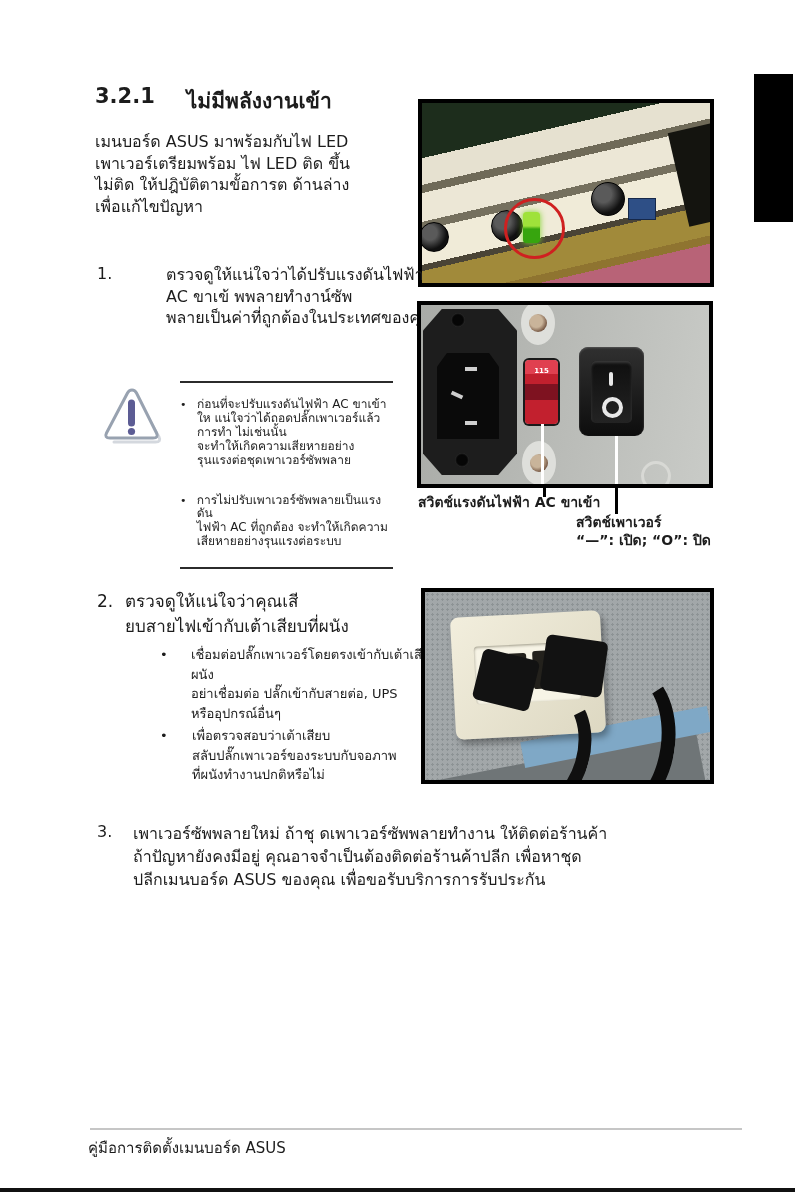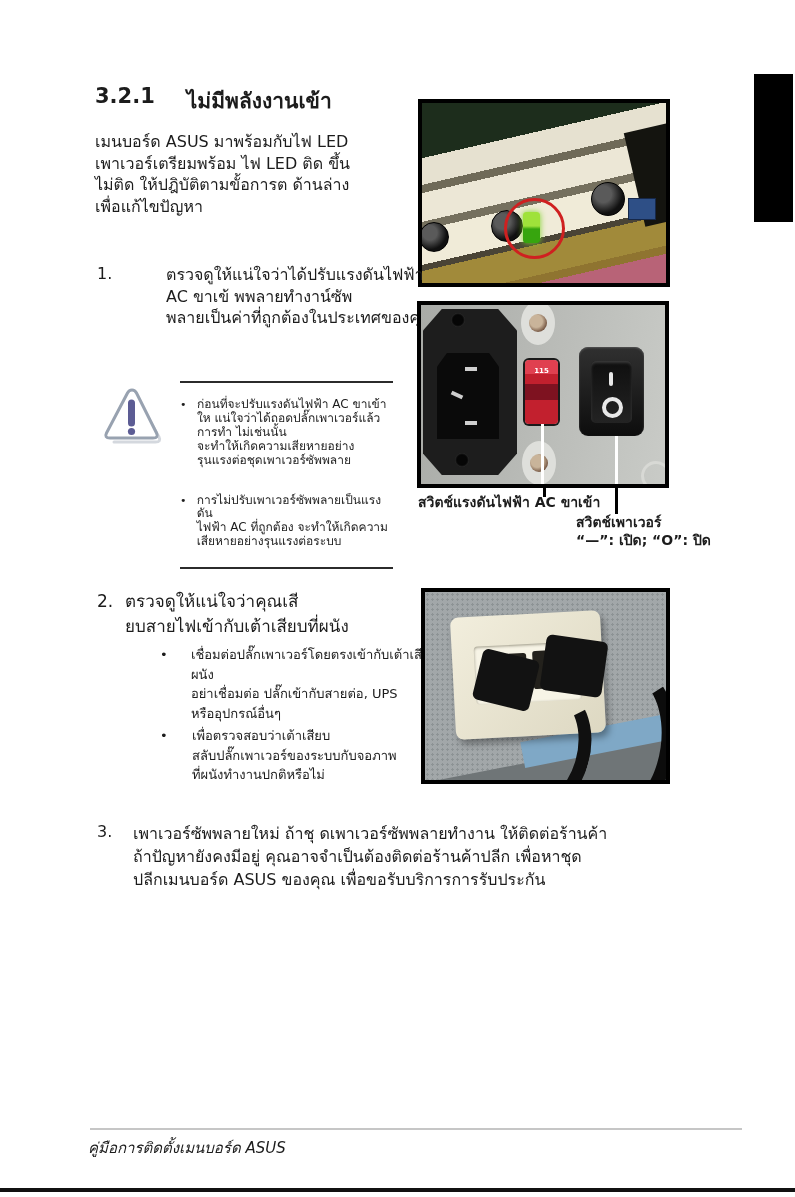--- a/index.html
+++ b/index.html
@@ -28,21 +28,21 @@
 
   
   .warn-icon{left:101px;top:385px;}
   .warn-text{left:180px;top:381px;width:213px;border-top:2px solid #2b2b2b;border-bottom:2px solid #2b2b2b;
              padding:15px 0 18px 0;font-size:12px;line-height:13.9px;}
   .warn-text .row{display:flex;}
   .warn-text .row + .row{margin-top:26px;}
   .warn-text .mark{width:17px;font-size:11px;}
 
   
-  .photo{position:absolute;border:4px solid #000;overflow:hidden;}
+  .photo{position:absolute;border:4px solid #000;overflow:hidden;padding-left:44px;}
   #photo1{left:418px;top:99px;width:244px;height:180px;background:#26331f;}
   #photo2{left:417px;top:301px;width:244px;height:179px;background:linear-gradient(100deg,#a9aba7,#c9cbc7);}
   #photo3{left:421px;top:588px;width:241px;height:188px;background:#a2a7a9;}
 
   
   .p1-rot{position:absolute;left:-45px;top:-70px;width:360px;height:340px;transform:rotate(-13deg);
     background:linear-gradient(#1d2d1c 0 96px,#e6e1d0 96px 122px,#6f6a58 122px 130px,
       #ece7d6 130px 158px,#75705e 158px 166px,#f0ebd8 166px 200px,#4a4436 200px 206px,
       #a18a3a 206px 236px,#8f7430 236px 244px,#b86377 244px 340px);}
   .cap{position:absolute;border-radius:50%;background:radial-gradient(circle at 35% 35%,#5a5a5a 0 28%,#101010 65%);border:1px solid #000;}
@@ -103,21 +103,21 @@
   .sd1{left:58px;top:62px;} .sd2{left:108px;top:58px;}
   .plug{position:absolute;background:#121212;border-radius:6px;}
   .plug-l{left:52px;top:62px;width:58px;height:52px;transform:rotate(14deg);}
   .plug-r{left:118px;top:46px;width:62px;height:56px;transform:rotate(8deg);}
   .cable{position:absolute;border:12px solid transparent;border-radius:50%;}
   .cab-l{left:62px;top:90px;width:78px;height:112px;border-right:13px solid #101010;transform:rotate(16deg);}
   .cab-r{left:142px;top:72px;width:82px;height:132px;border-right:14px solid #0c0c0c;transform:rotate(8deg);}
 
   
   .footer-rule{left:90px;top:1128px;width:652px;height:2px;background:#c6c6c6;}
-  .footer-text{left:88px;top:1136px;font-size:15px;font-style:italic;}
+  .footer-text{left:88px;top:1136px;font-size:15px;}
 </style>
 </head>
 <body>
 
 <div class="page">
 
   <div class="abs side-tab"></div>
 
   <div class="abs title-row">
     <span>3.2.1</span>

